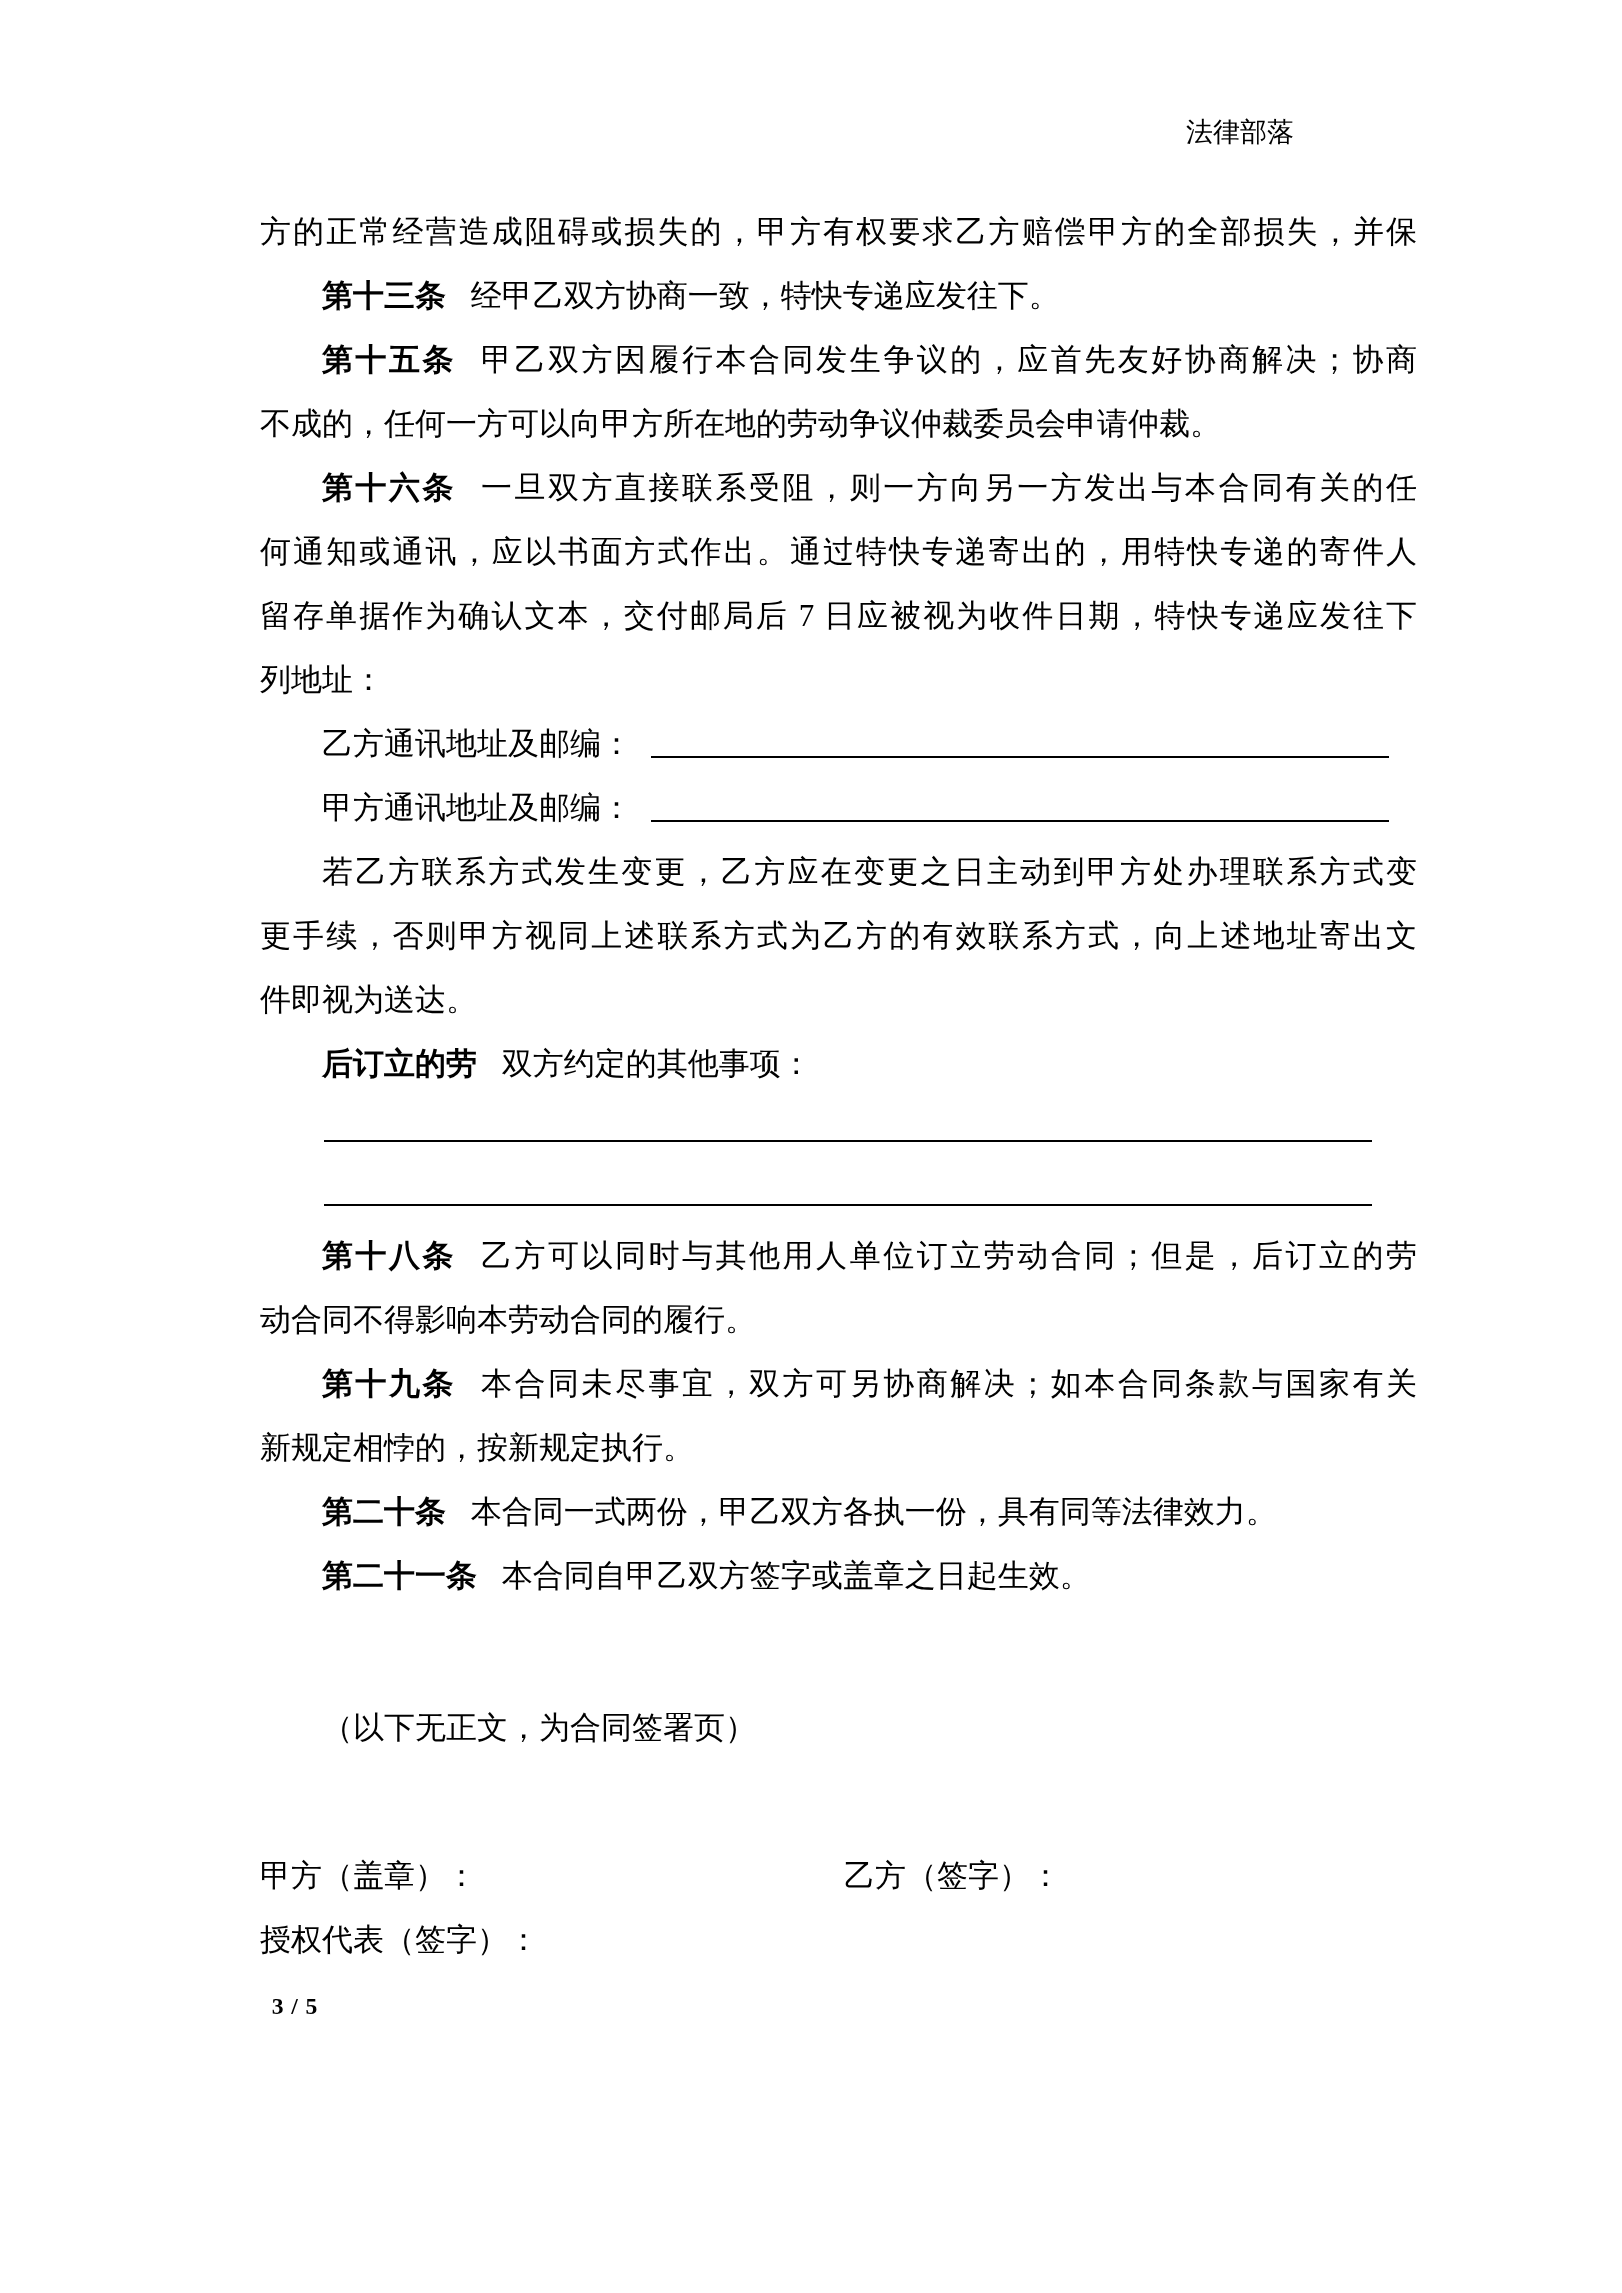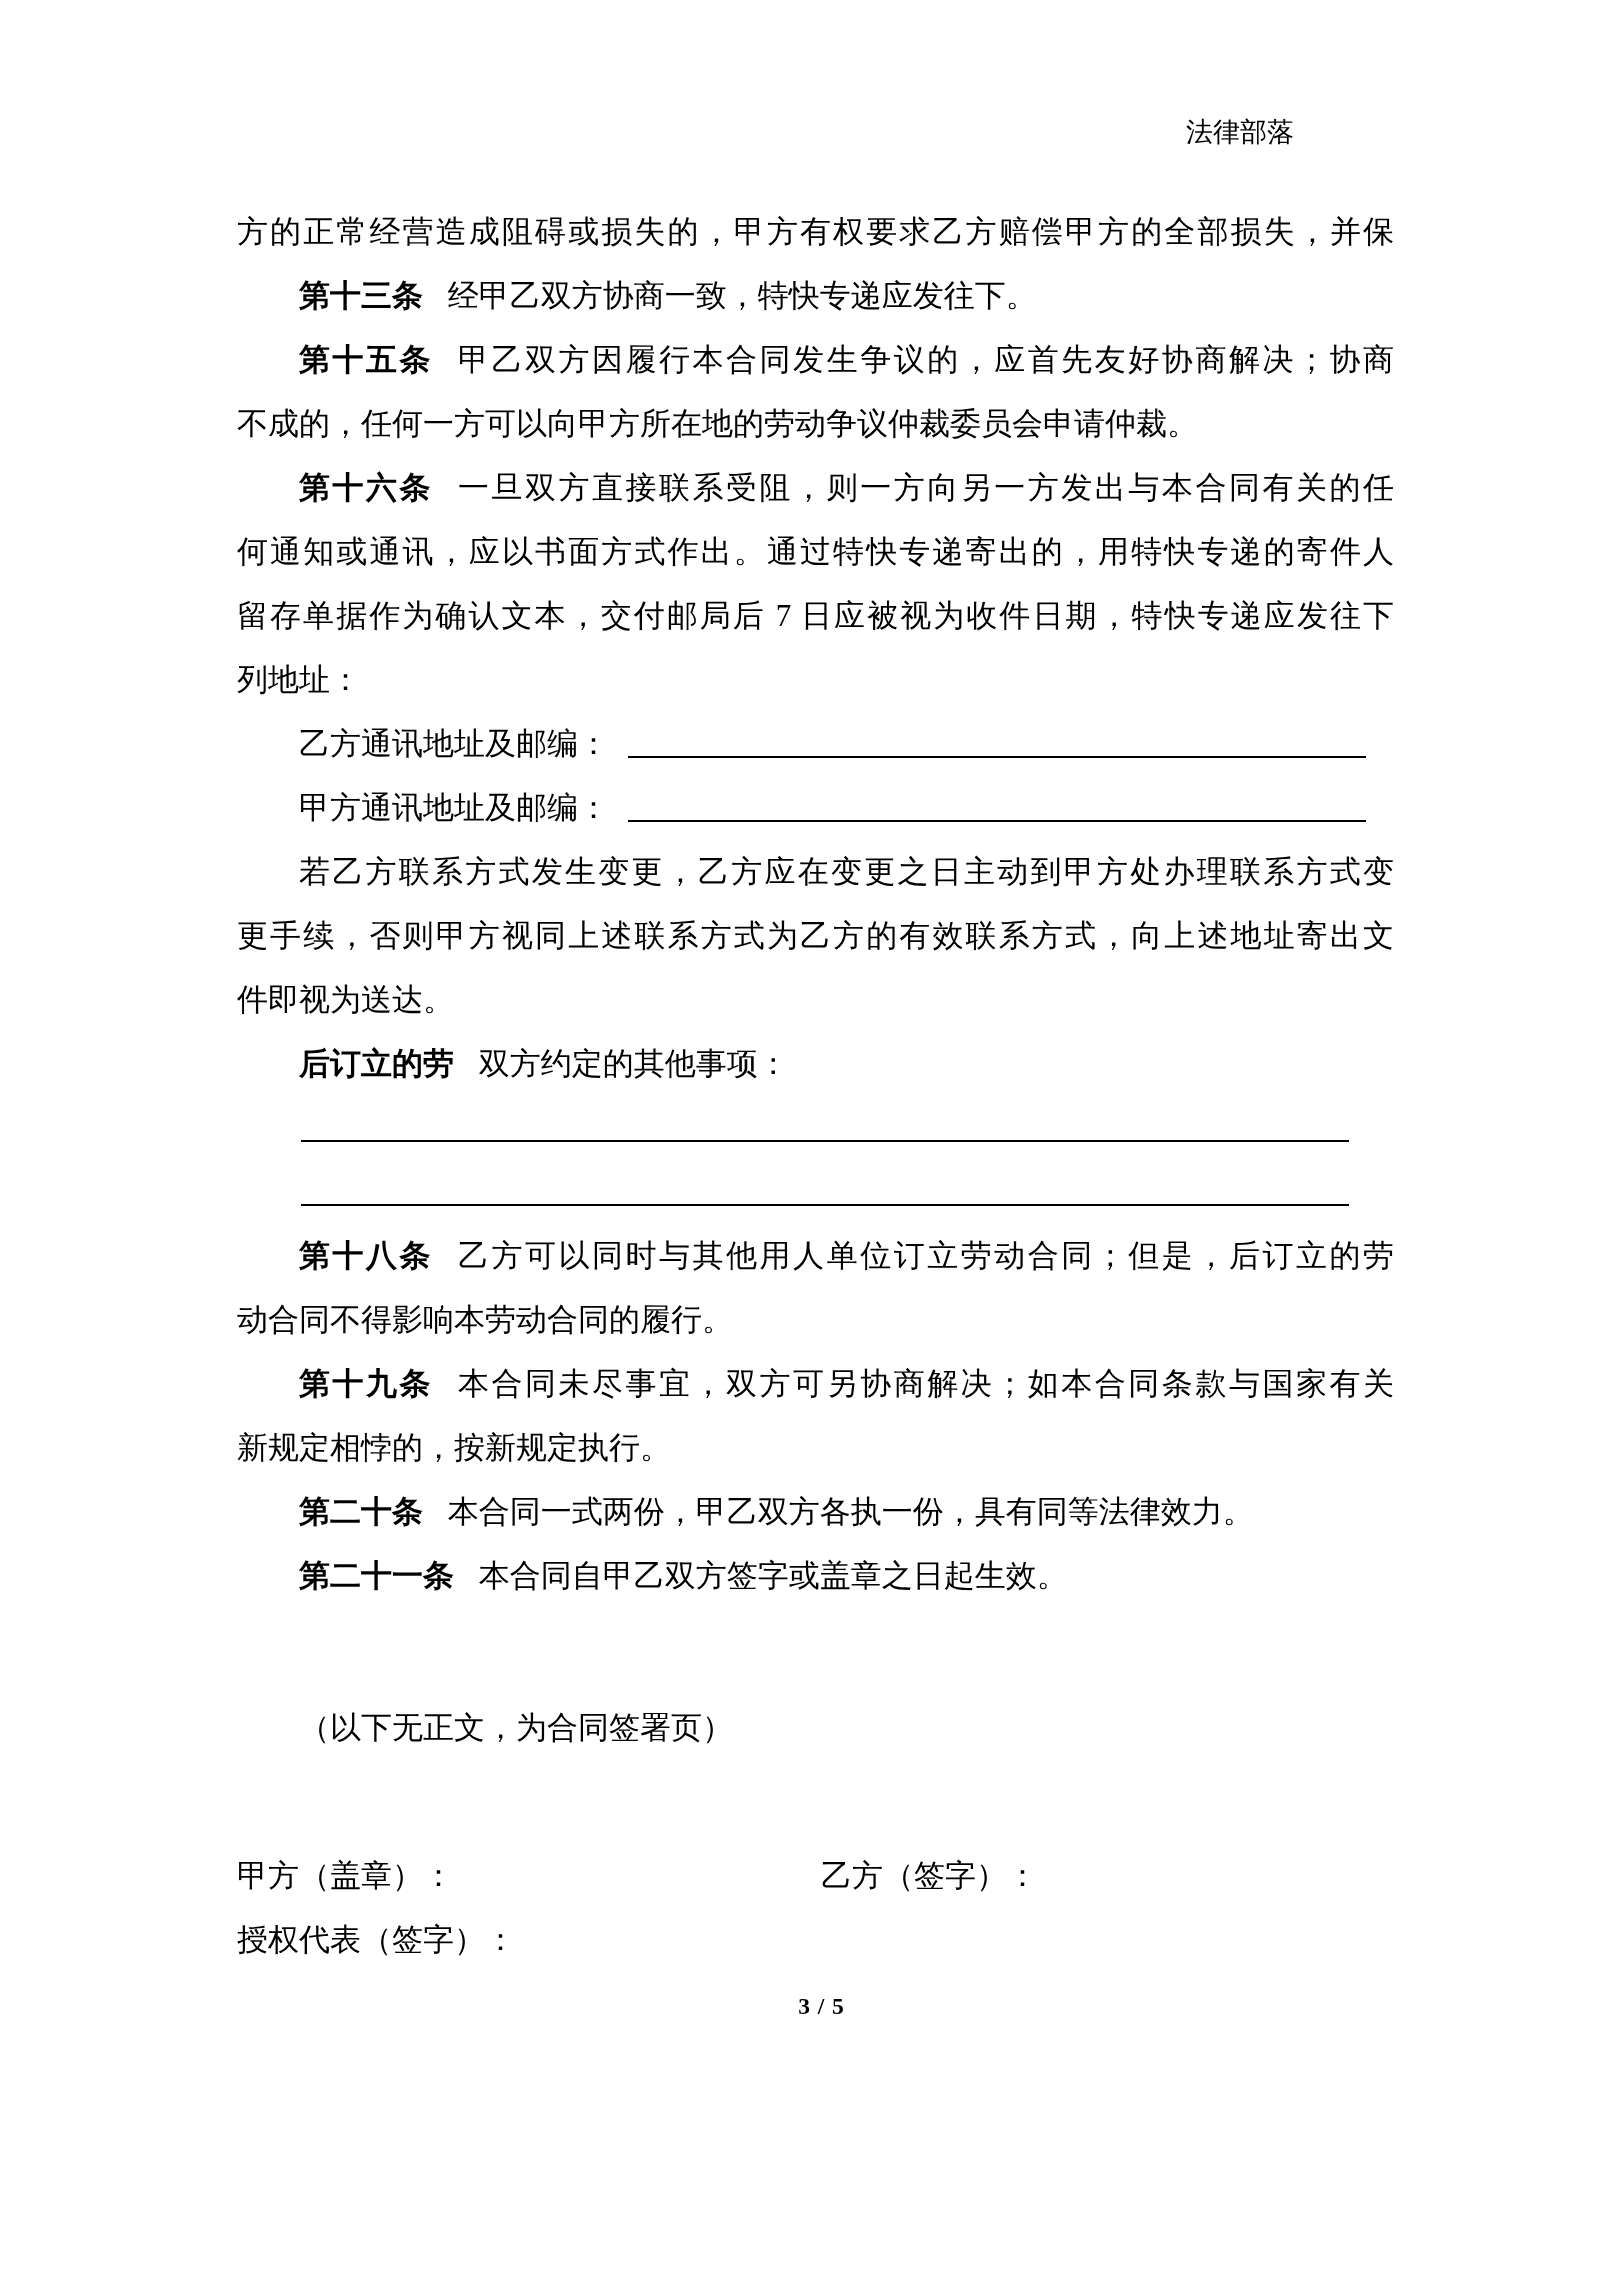--- a/index.html
+++ b/index.html
@@ -20,21 +20,21 @@
     right: 247px;
     font-family: "Liberation Sans", "DejaVu Sans", sans-serif;
     font-size: 27px;
     line-height: 35px;
     color: #000000;
     white-space: nowrap;
   }
   .doc-body {
     position: absolute;
     top: 200px;
-    left: 237px;
+    left: 260px;
     width: 1157px;
     font-size: 31px;
   }
   .line {
     position: relative;
     height: 64px;
     line-height: 64px;
     white-space: normal;
     overflow: visible;
   }
@@ -44,21 +44,21 @@
   .fill {
     position: absolute;
     bottom: 18px;
     border-bottom: 2.7px solid #000000;
   }
   .u-label .fill { left: 391px; right: 28px; }
   .u-blank .fill { left: 64px; right: 45px; }
   .closing-note { margin-top: 88px; }
   .sig-row { margin-top: 84px; position: relative; }
   .sig-b { position: absolute; left: 584px; top: 0; }
-  .pageno-row { height: 64px; line-height: 64px; padding-left: 11.8px; text-align: center; }
+  .pageno-row { height: 64px; line-height: 64px; padding-left: 11.8px; }
   .pageno { font-size: 23.6px; font-weight: 700; letter-spacing: 0.9px; }
 </style>
 </head>
 <body>
 
 <div class="page">
 
   <div class="brand">法律部落</div>
 
   <div class="doc-body">

